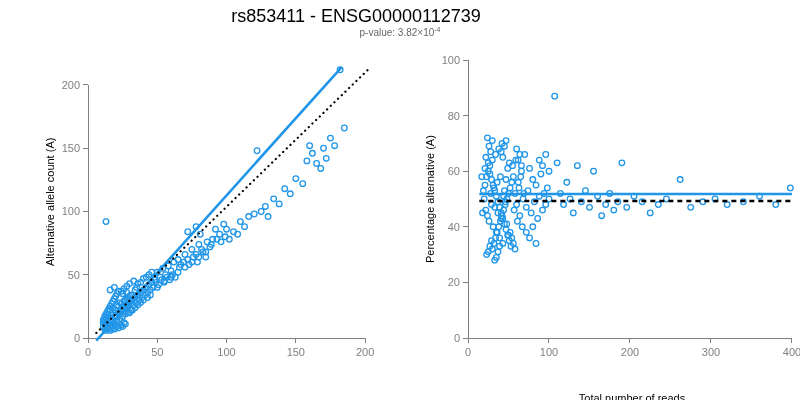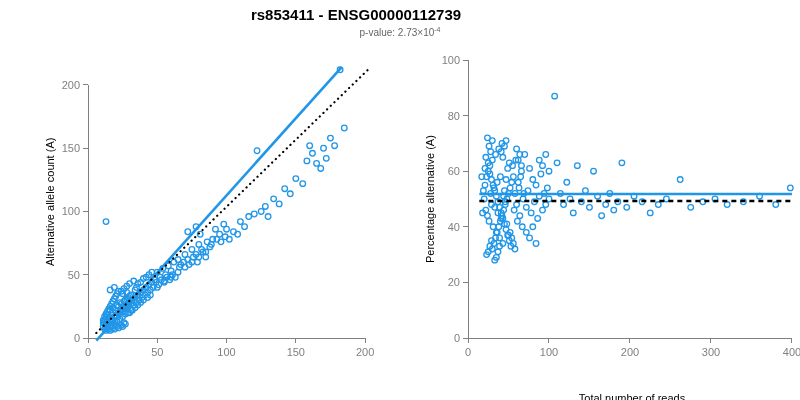--- a/index.html
+++ b/index.html
@@ -5,21 +5,21 @@
   html,body{margin:0;padding:0;}
   body{
     width:800px;height:400px;background:#ffffff;
     font-family:"Liberation Sans", sans-serif;
     color:#000;overflow:hidden;
   }
   #root{position:relative;width:800px;height:400px;}
 
   .title{
     position:absolute;left:0;top:6px;width:712px;text-align:center;
-    font-size:15px;font-weight:bold;color:#000;letter-spacing:0px;
+    font-size:18px;font-weight:normal;color:#000;letter-spacing:0px;
   }
   .subtitle{
     position:absolute;left:0;top:26px;width:800px;text-align:center;
     font-size:10px;color:#666666;
   }
   .subtitle sup{font-size:7px;vertical-align:super;}
 
   .panel{position:absolute;top:0;height:400px;}
   #panel-left{left:0;width:400px;}
   #panel-right{left:400px;width:400px;}
@@ -36,21 +36,21 @@
   }
 </style>
 </head>
 <body>
 
 <div id="root">
 
   <div class="title">rs853411 - ENSG00000112739</div>
 
   <div class="subtitle">
-    <span>p-value: 2.73×10</span><sup>-4</sup>
+    <span>p-value: 3.82×10</span><sup>-4</sup>
   </div>
 
   <div class="panel" id="panel-left">
     <svg class="plotsvg" id="svg-left" width="400" height="400">
         <line x1="88" y1="338" x2="88" y2="84.97674418604652" stroke="#808080" stroke-width="1" shape-rendering="crispEdges"></line>
         <line x1="83" y1="338" x2="88" y2="338" stroke="#808080" stroke-width="1" shape-rendering="crispEdges"></line>
         <text x="80" y="342" text-anchor="end" font-size="11" fill="#808080" font-family="&quot;Liberation Sans&quot;, sans-serif">0</text>
         <line x1="83" y1="274.74418604651163" x2="88" y2="274.74418604651163" stroke="#808080" stroke-width="1" shape-rendering="crispEdges"></line>
         <text x="80" y="278.74418604651163" text-anchor="end" font-size="11" fill="#808080" font-family="&quot;Liberation Sans&quot;, sans-serif">50</text>
         <line x1="83" y1="211.48837209302326" x2="88" y2="211.48837209302326" stroke="#808080" stroke-width="1" shape-rendering="crispEdges"></line>

